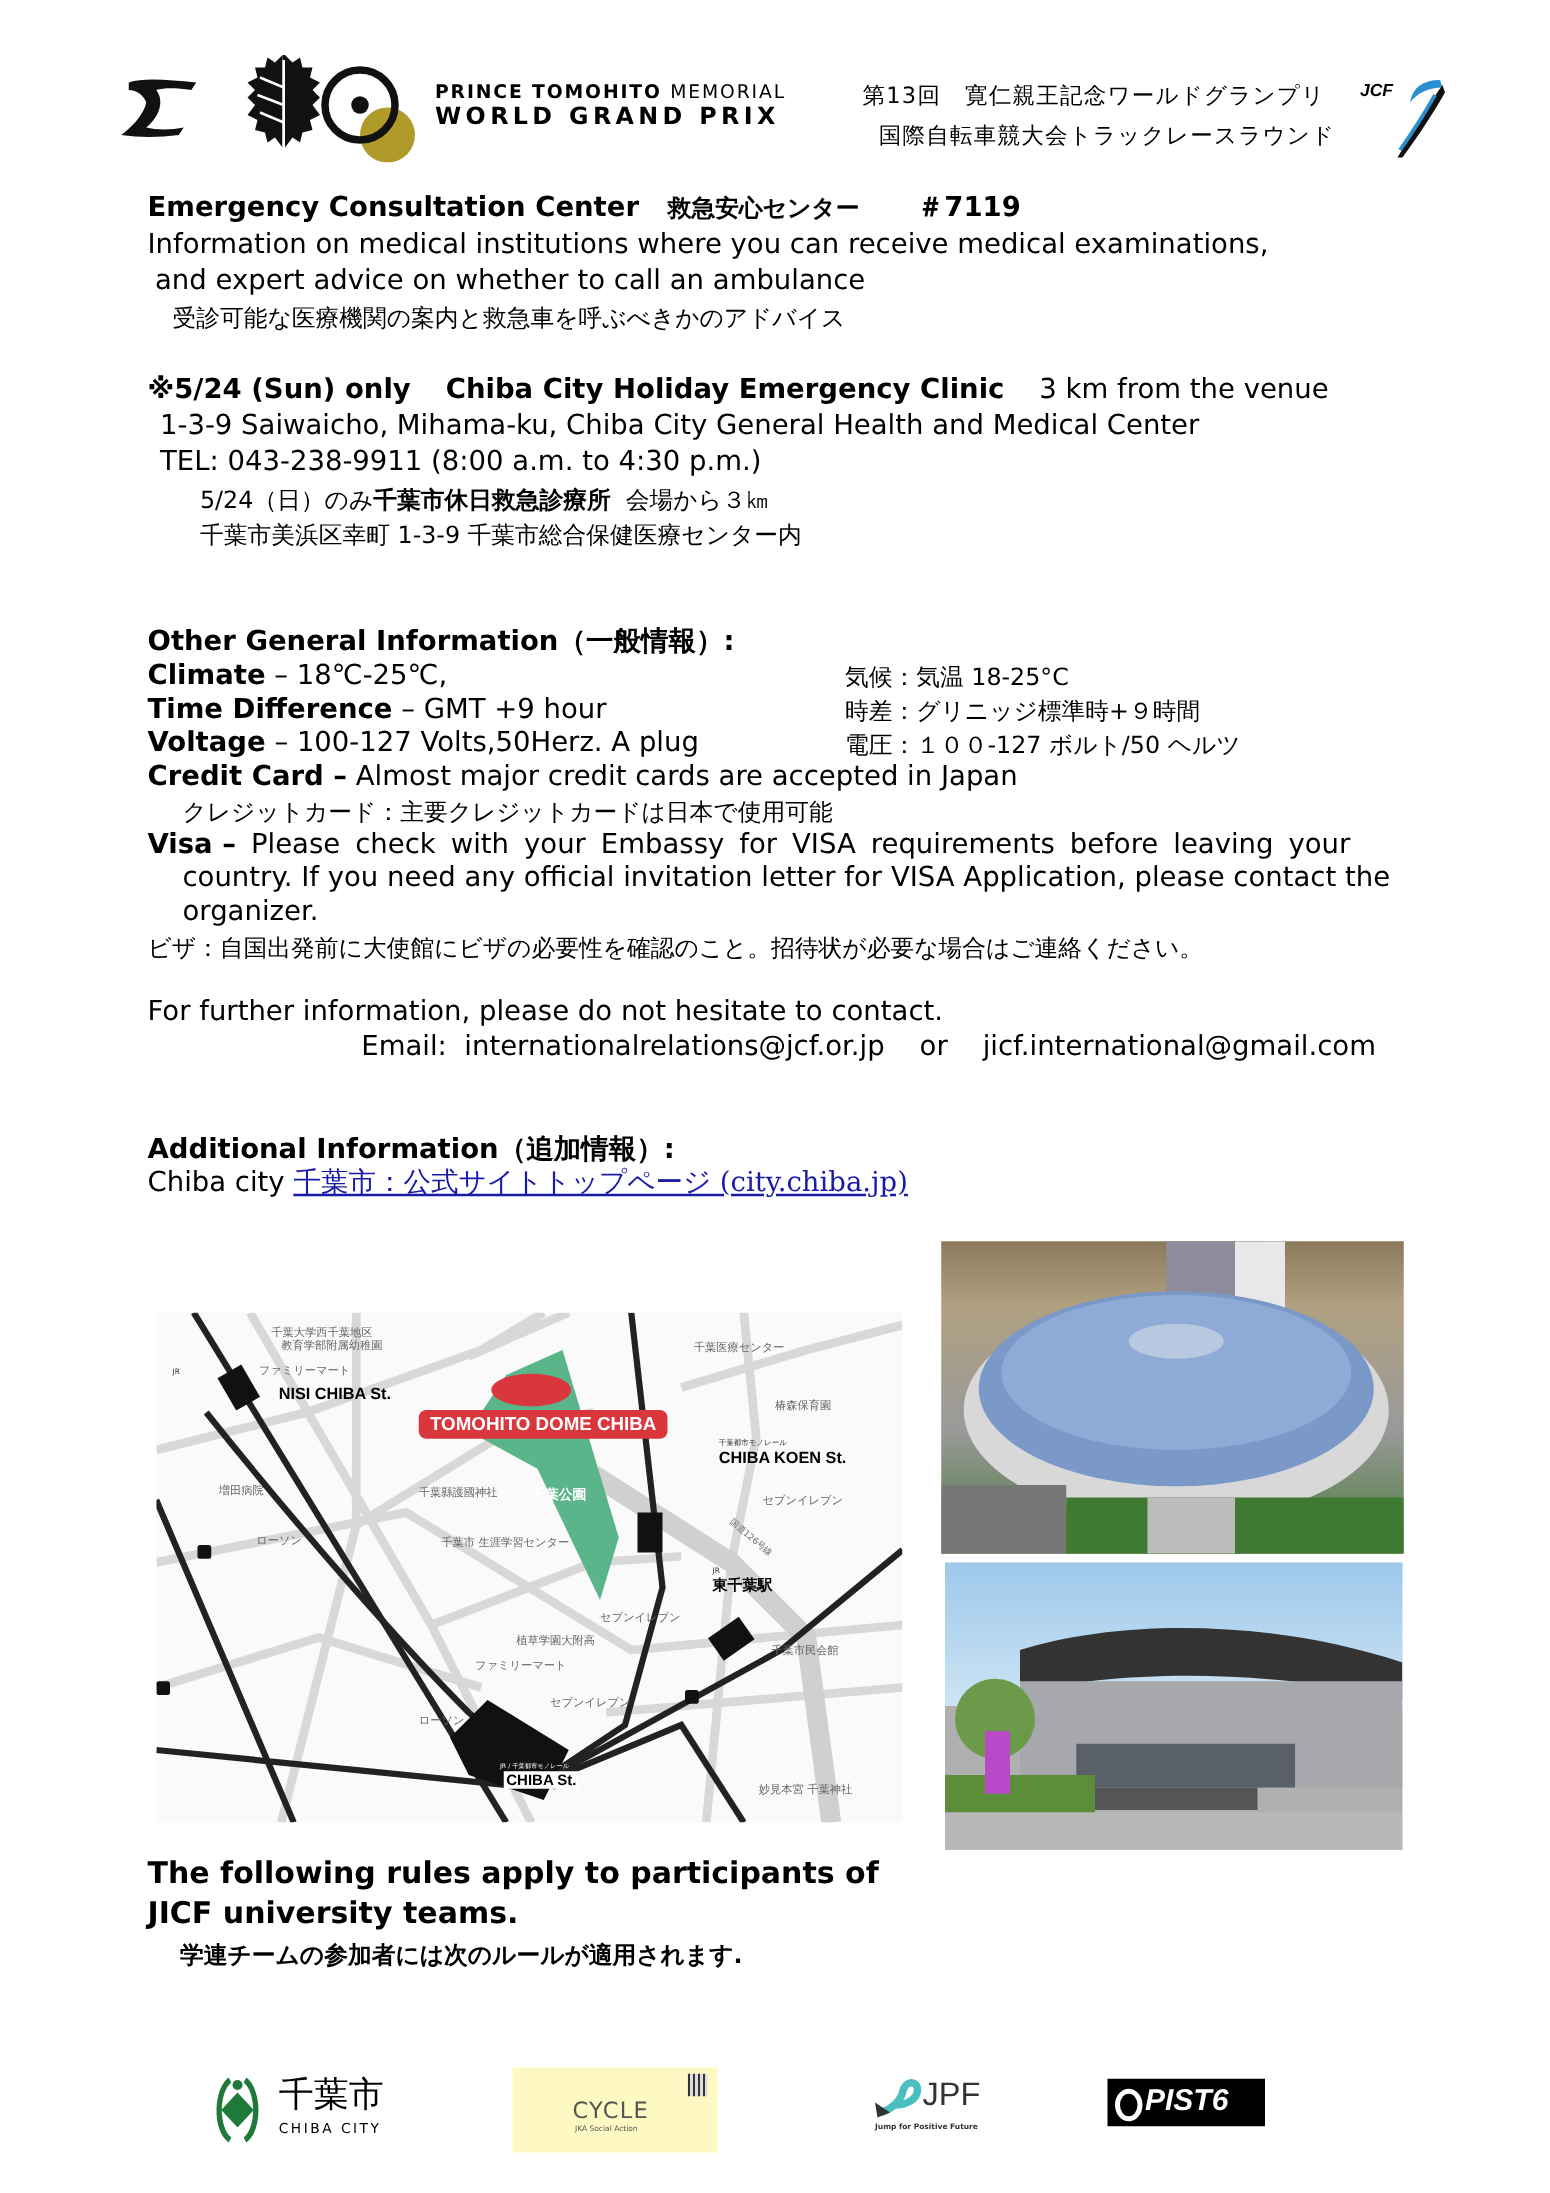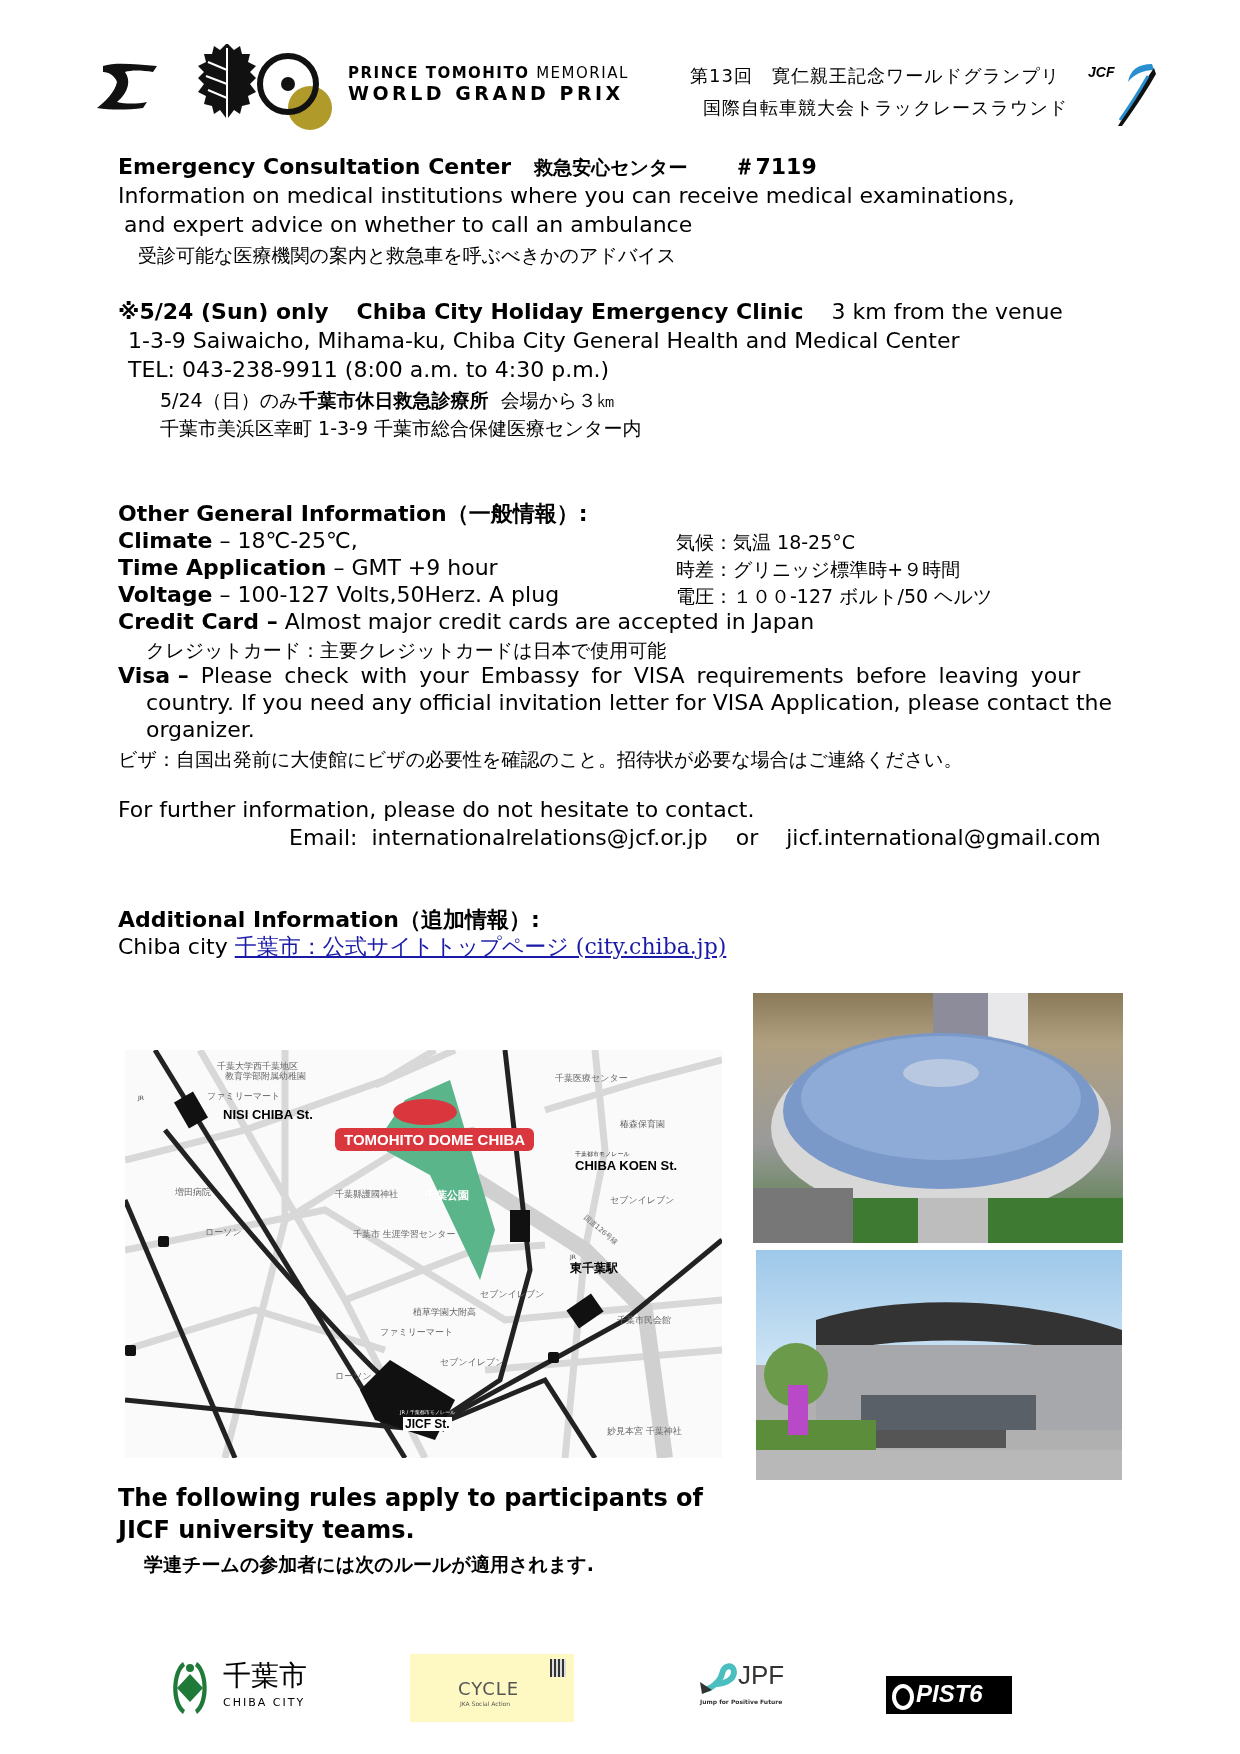--- a/index.html
+++ b/index.html
@@ -90,21 +90,21 @@
 <div class="t jp" style="left:160px;top:414px;">千葉市美浜区幸町 1-3-9 千葉市総合保健医療センター内</div>
 
 <div class="t b" style="left:118px;top:500px;">Other General Information（一般情報）:</div>
 
 <div class="t" style="left:118px;top:527px;">
   <span class="b">Climate</span><span> – 18℃-25℃,</span>
 </div>
 <div class="t jp" style="left:676px;top:528px;">気候：気温 18-25°C</div>
 
 <div class="t" style="left:118px;top:554px;">
-  <span class="b">Time Application</span><span> – GMT +9 hour</span>
+  <span class="b">Time Difference</span><span> – GMT +9 hour</span>
 </div>
 <div class="t jp" style="left:676px;top:555px;">時差：グリニッジ標準時+９時間</div>
 
 <div class="t" style="left:118px;top:581px;">
   <span class="b">Voltage</span><span> – 100-127 Volts,50Herz.  A plug</span>
 </div>
 <div class="t jp" style="left:676px;top:582px;">電圧：１００-127 ボルト/50 ヘルツ</div>
 
 <div class="t" style="left:118px;top:608px;">
   <span class="b">Credit Card –</span><span> Almost major credit cards are accepted in Japan</span>
@@ -179,21 +179,21 @@
   <div class="map-label" style="left:13px;top:44px;font-size:6px;color:#333;">JR</div>
   <div class="st-label" style="left:98px;top:57px;font-size:13px;">NISI CHIBA St.</div>
 
   <div class="map-label" style="left:450px;top:100px;font-size:6px;color:#333;">千葉都市モノレール</div>
   <div class="st-label" style="left:450px;top:108px;font-size:13px;">CHIBA KOEN St.</div>
 
   <div class="map-label" style="left:445px;top:203px;font-size:6px;color:#333;">JR</div>
   <div class="st-label" style="left:445px;top:210px;font-size:12px;">東千葉駅</div>
 
   <div class="map-label" style="left:275px;top:359px;font-size:5px;color:#fff;">JR / 千葉都市モノレール</div>
-  <div class="st-label" style="left:278px;top:367px;font-size:12px;background:#fff;padding:0 2px;">JICF St.</div>
+  <div class="st-label" style="left:278px;top:367px;font-size:12px;background:#fff;padding:0 2px;">CHIBA St.</div>
 
   <div class="map-label" style="left:92px;top:10px;">千葉大学西千葉地区</div>
   <div class="map-label" style="left:100px;top:20px;">教育学部附属幼稚園</div>
   <div class="map-label" style="left:82px;top:40px;">ファミリーマート</div>
   <div class="map-label" style="left:50px;top:136px;">増田病院</div>
   <div class="map-label" style="left:80px;top:176px;">ローソン</div>
   <div class="map-label" style="left:210px;top:138px;">千葉縣護國神社</div>
   <div class="map-label" style="left:228px;top:178px;">千葉市 生涯学習センター</div>
   <div class="map-label" style="left:430px;top:22px;">千葉医療センター</div>
   <div class="map-label" style="left:495px;top:68px;">椿森保育園</div>
@@ -259,16 +259,16 @@
 
 <div class="logo" style="left:698px;top:1660px;width:110px;height:50px;">
   <svg class="abs" style="left:0;top:0;" width="40" height="36" viewBox="0 0 40 36">
     <path d="M4 30 C12 30,22 22,24 14 C26 4,36 4,36 12 C36 20,26 24,18 24" stroke="#4bbfc0" stroke-width="6" fill="none"></path>
     <path d="M2 22 L14 30 L4 34 Z" fill="#333"></path>
   </svg>
   <span class="abs" style="left:40px;top:0;font-size:26px;font-weight:normal;color:#333;font-family:'Liberation Sans',sans-serif;">JPF</span>
   <span class="abs" style="left:2px;top:38px;font-size:6px;color:#333;font-weight:bold;">Jump for Positive Future</span>
 </div>
 
-<div class="logo" style="left:886px;top:1663px;width:126px;height:38px;background:#000;margin-top:13px;">
+<div class="logo" style="left:886px;top:1663px;width:126px;height:38px;background:#000;">
   <span class="abs" style="left:6px;top:8px;width:14px;height:18px;border:4px solid #fff;border-radius:50%;"></span>
   <span class="abs" style="left:30px;top:4px;font-size:24px;font-weight:bold;font-style:italic;color:#fff;font-family:'Liberation Sans',sans-serif;">PIST6</span>
 </div>
 
 </body></html>

